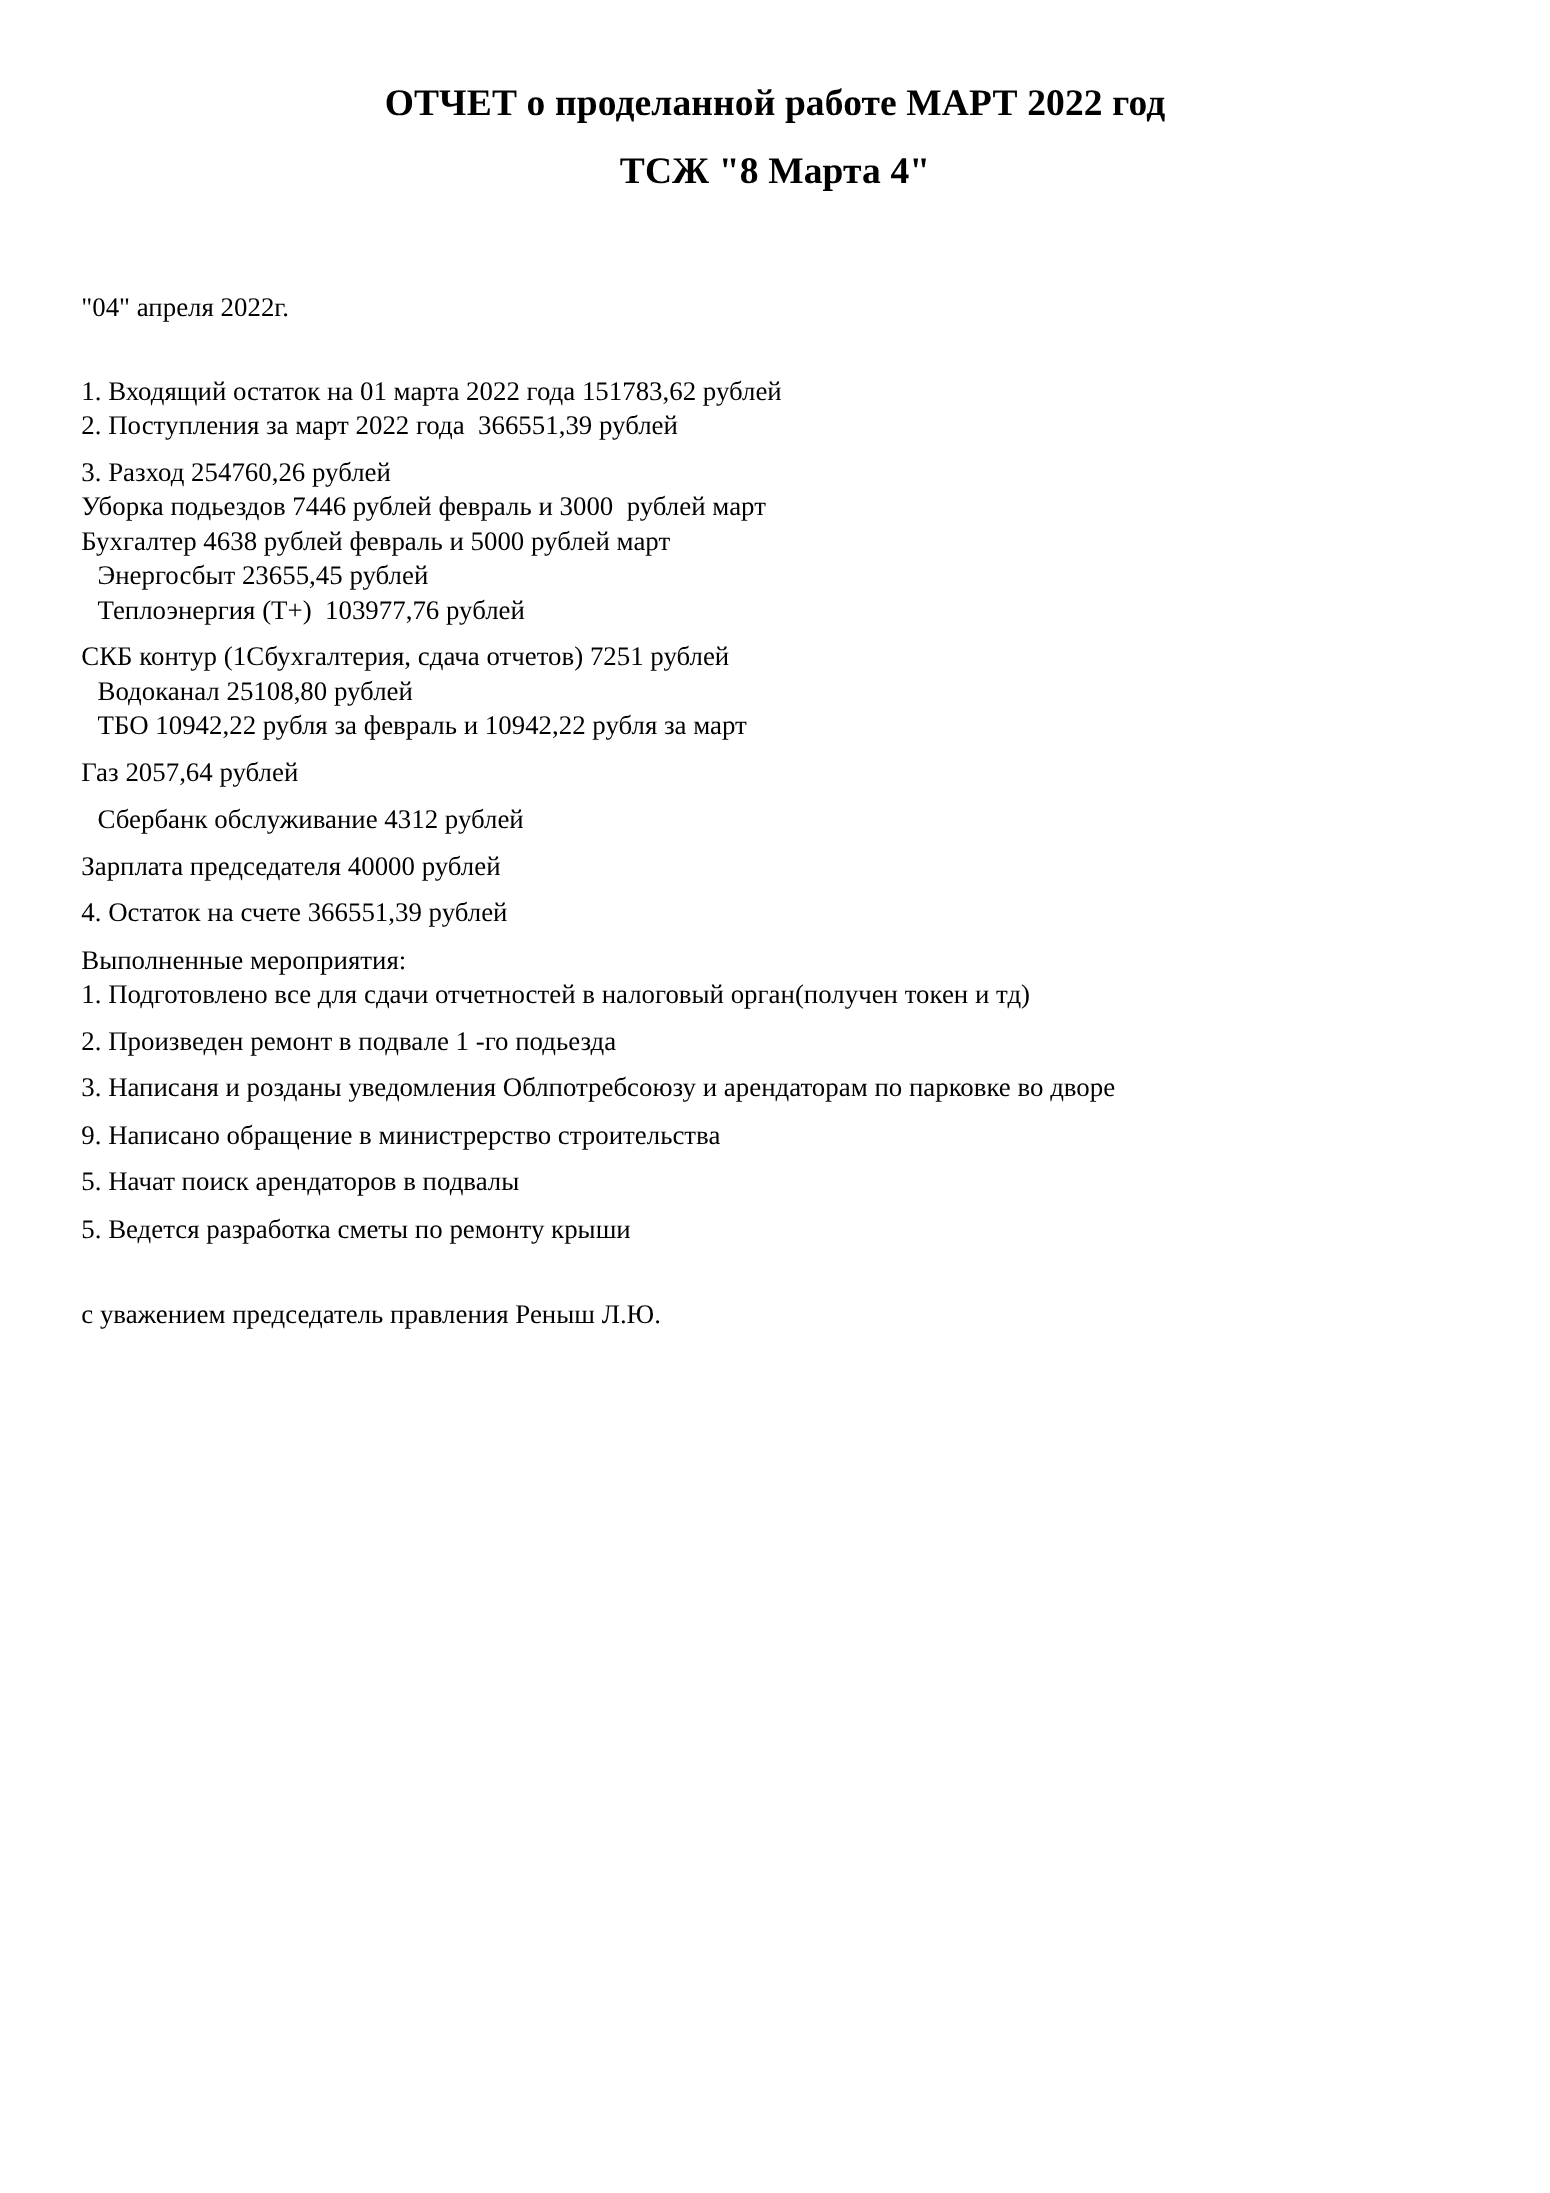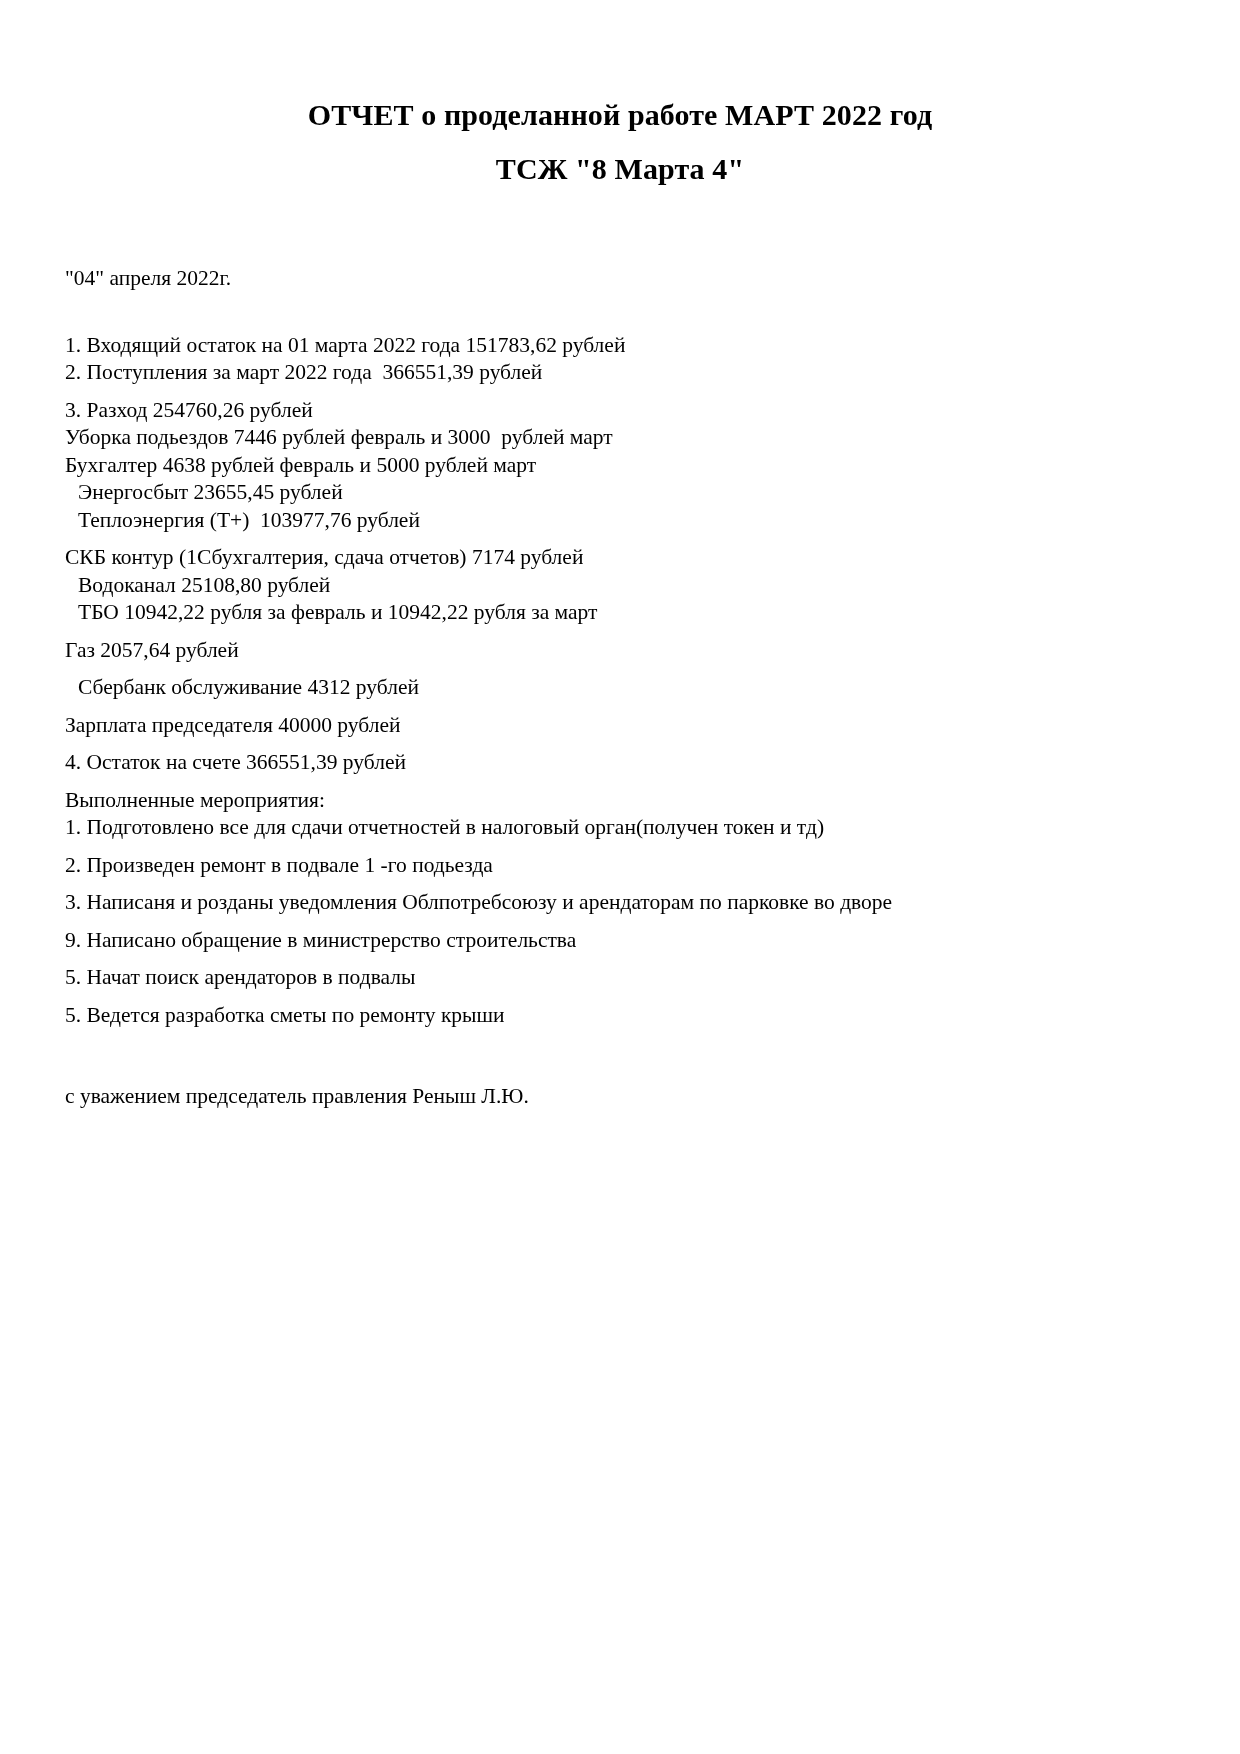--- a/index.html
+++ b/index.html
@@ -17,21 +17,21 @@
     color: #000000;
     overflow: hidden;
   }
   .content {
     position: absolute;
     left: 0;
     top: 0;
     width: 1240px;
   }
   .title-block {
-    margin-top: 100px;
+    margin-top: 68px;
     text-align: center;
   }
   .title-line {
     font-size: 30px;
     font-weight: bold;
     line-height: 1.0;
     letter-spacing: 0.1px;
   }
   .title-line.first { margin-bottom: 24px; }
 
@@ -50,21 +50,21 @@
     white-space: pre-wrap;
     font-size: 21.5px;
     line-height: 1.0;
   }
   
   .line + .line { margin-top: 16px; }
   .line.tight { margin-top: 6px; }
   .line.loose { margin-top: 16px; }
   .line.indent { padding-left: 13px; }
 
-  .sign-block { margin-top: 60px; }
+  .sign-block { margin-top: 47px; }
 </style>
 </head>
 <body>
 
 <div class="page">
   <div class="content">
 
     <div class="title-block">
       <div class="title-line first">ОТЧЕТ о проделанной работе МАРТ 2022 год</div>
       <div class="title-line">ТСЖ "8 Марта 4"</div>
@@ -79,21 +79,21 @@
       <div class="line">1. Входящий остаток на 01 марта 2022 года 151783,62 рублей</div>
 
       <div class="line tight">2. Поступления за март 2022 года  366551,39 рублей</div>
 
       <div class="line loose">3. Разход 254760,26 рублей</div>
 
       <div class="line tight">Уборка подьездов 7446 рублей февраль и 3000  рублей март</div>
       <div class="line tight">Бухгалтер 4638 рублей февраль и 5000 рублей март</div>
       <div class="line tight indent">Энергосбыт 23655,45 рублей</div>
       <div class="line tight indent">Теплоэнергия (Т+)  103977,76 рублей</div>
-      <div class="line loose">СКБ контур (1Сбухгалтерия, сдача отчетов) 7174 рублей</div>
+      <div class="line loose">СКБ контур (1Сбухгалтерия, сдача отчетов) 7251 рублей</div>
       <div class="line tight indent">Водоканал 25108,80 рублей</div>
       <div class="line tight indent">ТБО 10942,22 рубля за февраль и 10942,22 рубля за март</div>
       <div class="line loose">Газ 2057,64 рублей</div>
       <div class="line loose indent">Сбербанк обслуживание 4312 рублей</div>
       <div class="line loose">Зарплата председателя 40000 рублей</div>
 
       <div class="line loose">4. Остаток на счете 366551,39 рублей</div>
 
       <div class="line loose">Выполненные мероприятия:</div>
 

